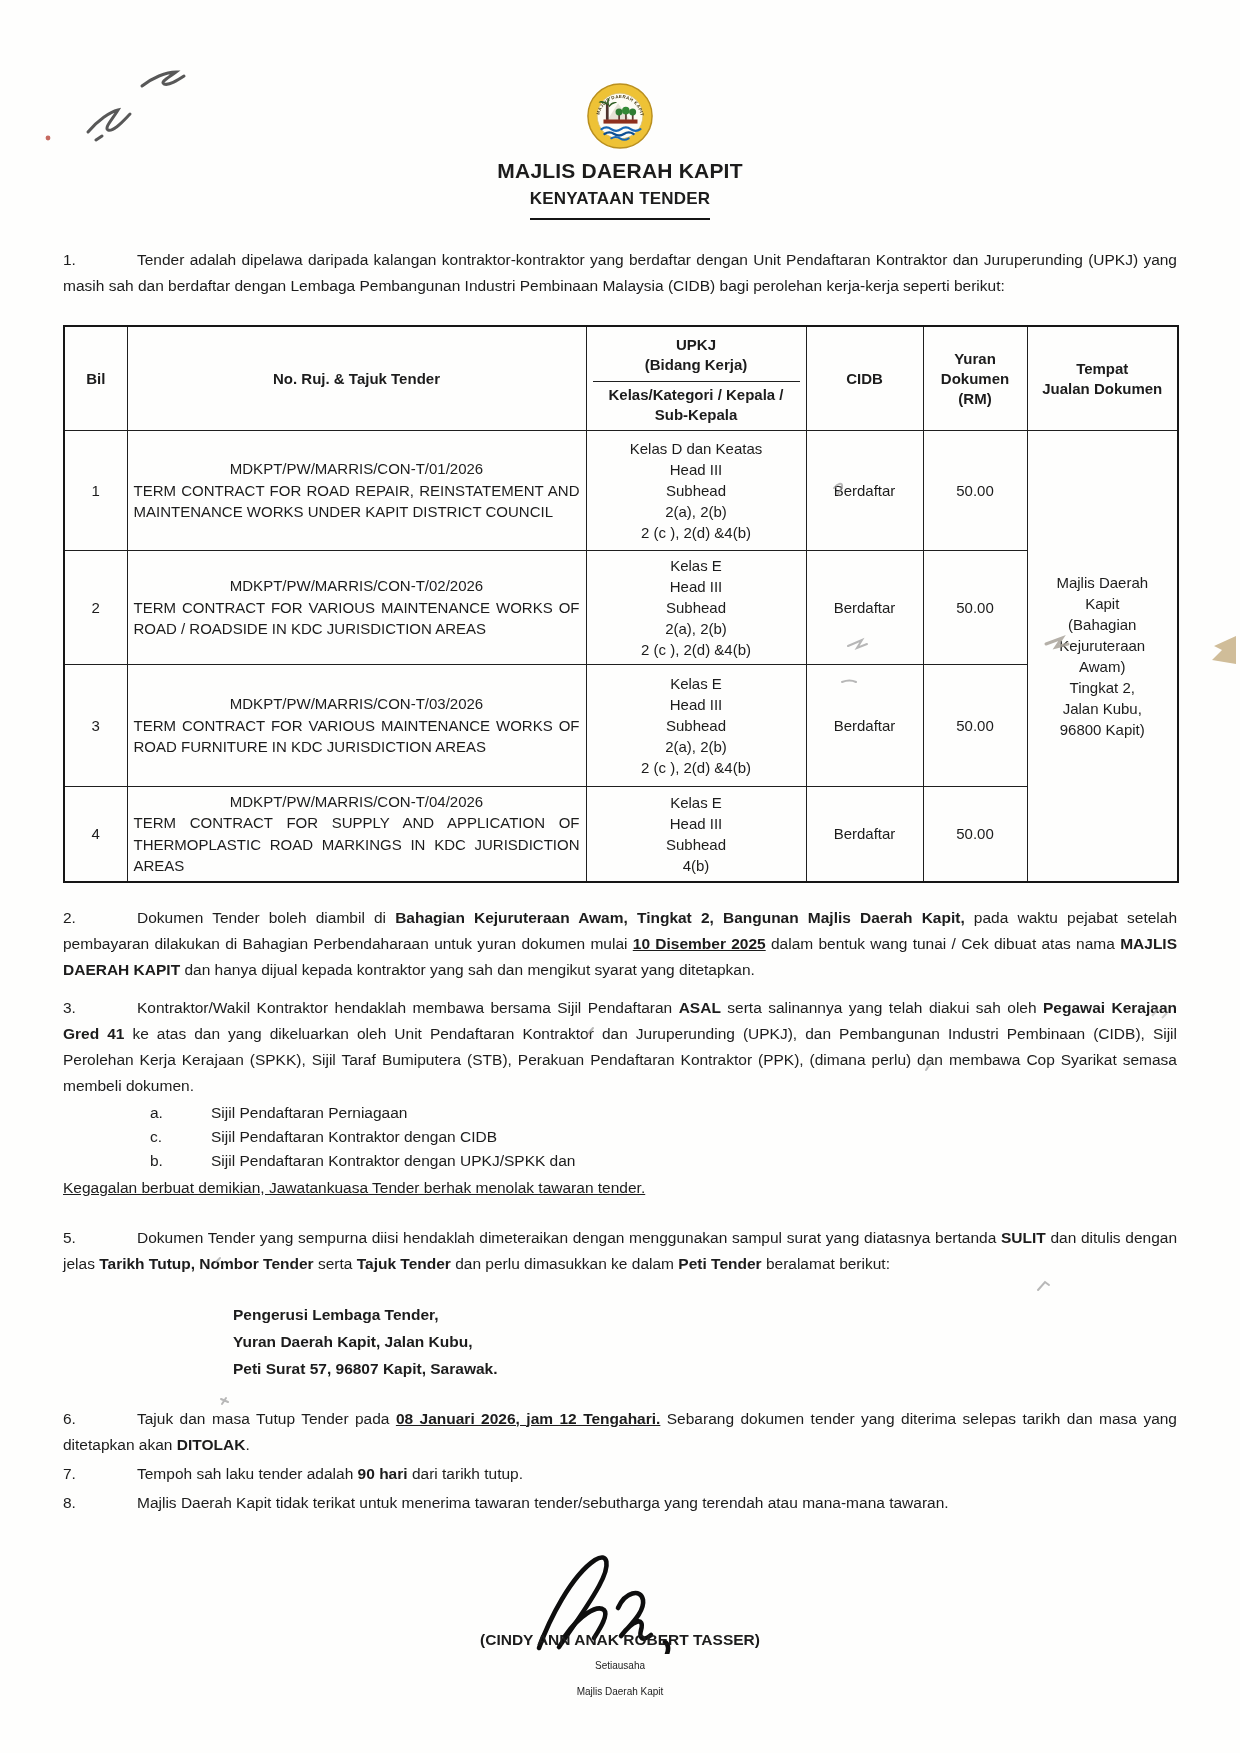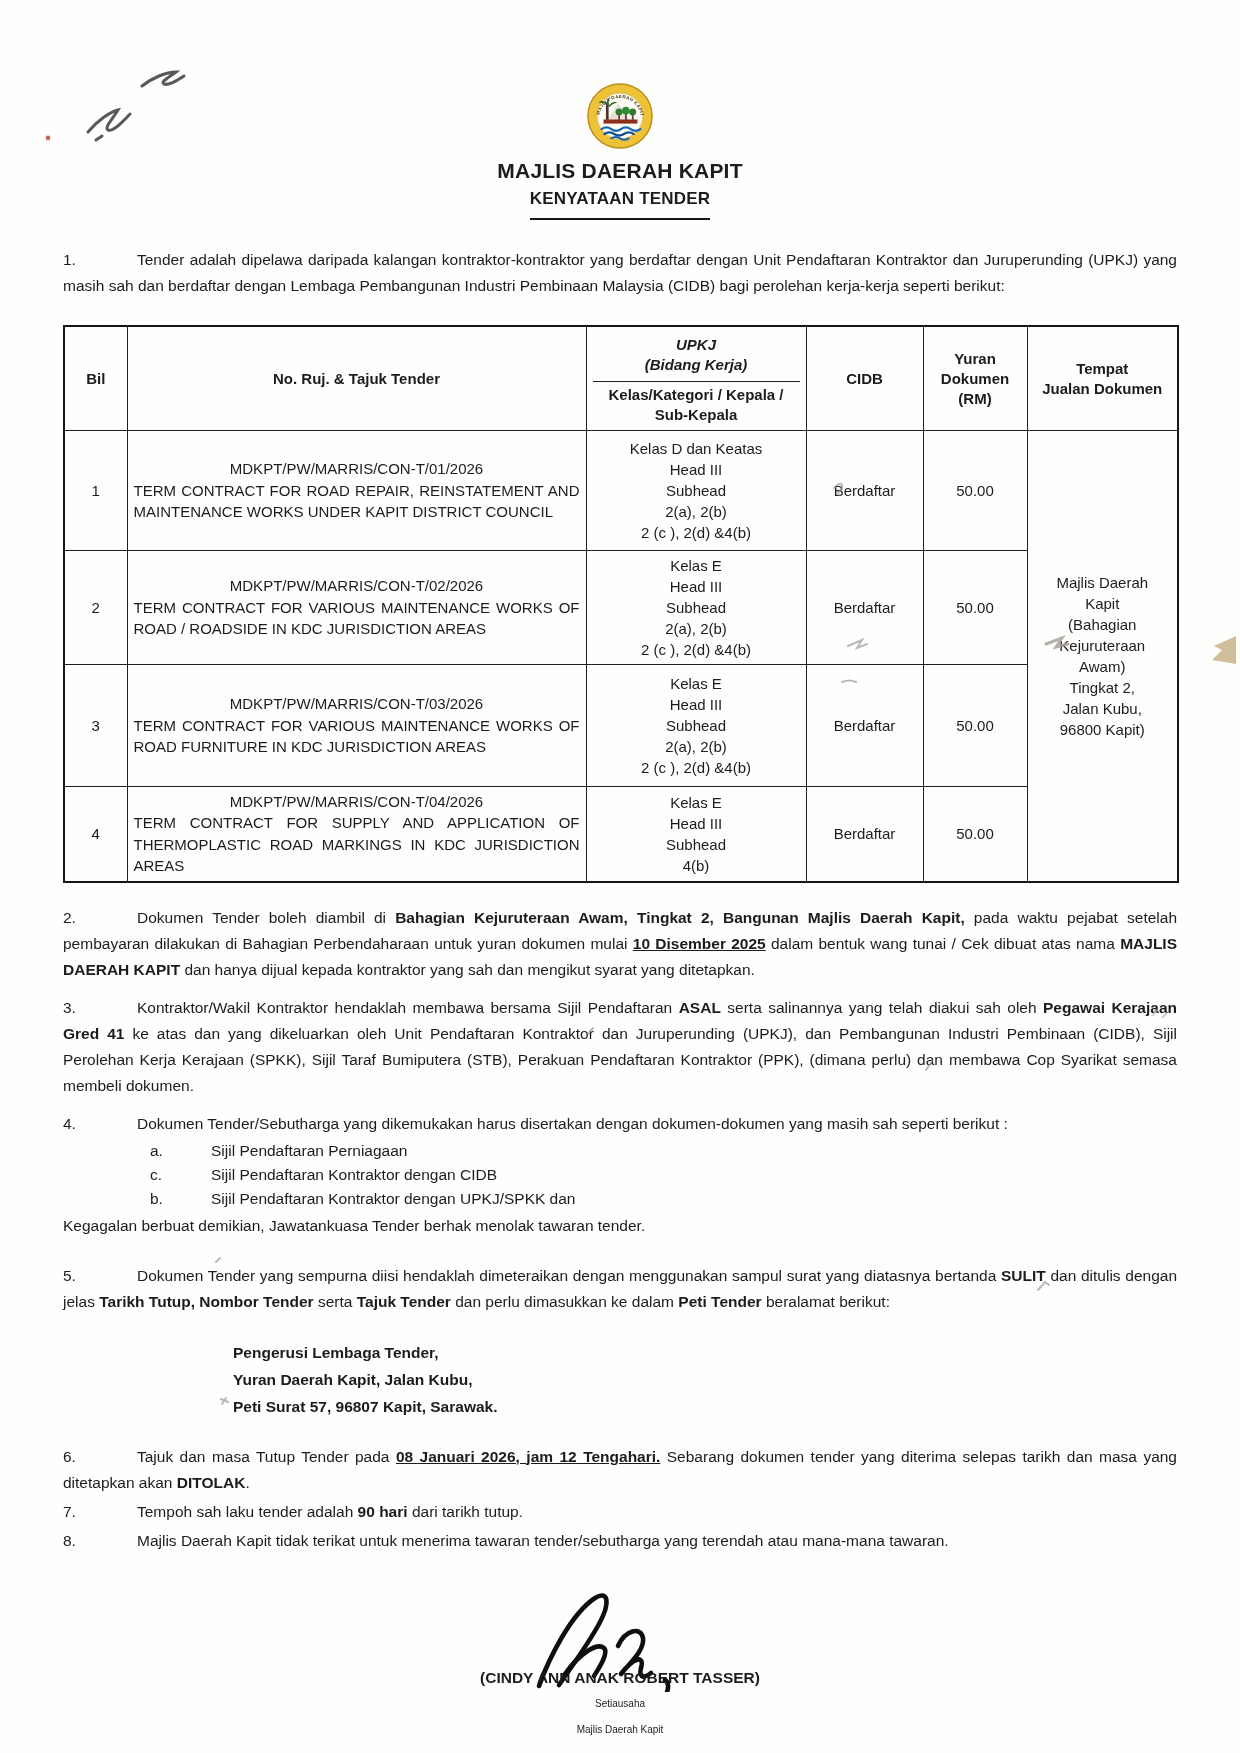--- a/index.html
+++ b/index.html
@@ -21,31 +21,31 @@
   .p4{margin-top:12px;}
   .p5{margin-top:24px;}
   .p6{margin-top:24px;}
   .p7{margin-top:3px;}
   .p8{margin-top:3px;}
   .b{font-weight:bold;}
   .u{text-decoration:underline;}
   .doclist{margin:2px 0 0 87px;}
   .doclist-item{font-size:15.5px;line-height:24px;}
   .doclist-label{display:inline-block;width:61px;}
-  .closing-line{margin-top:2px;font-size:15.5px;line-height:26px;}
+  .closing-line{margin-top:2px;font-size:15.5px;line-height:26px;text-decoration:underline;}
   .address{margin:24px 0 0 170px;font-weight:bold;font-size:15.5px;line-height:27px;}
   
   table.tender{border-collapse:collapse;width:1114px;margin-top:26px;table-layout:fixed;}
   table.tender th,table.tender td{border:1.6px solid #1f1f1f;padding:2px 6px;vertical-align:middle;}
   table.tender{border:2.3px solid #161616;}
   th{font-size:15px;font-weight:bold;text-align:center;line-height:20px;}
   td{font-size:15px;line-height:21px;}
   .pre{white-space:pre-line;}
   .th-upkj{padding:0;}
-  .upkj-top{border-bottom:1.6px solid #1f1f1f;padding:4px 2px;min-height:44px;display:flex;align-items:center;justify-content:center;font-style:italic;}
+  .upkj-top{border-bottom:1.6px solid #1f1f1f;padding:4px 2px;min-height:44px;display:flex;align-items:center;justify-content:center;}
   .upkj-bot{padding:3px 2px;min-height:40px;display:flex;align-items:center;justify-content:center;}
   td.c{text-align:center;}
   td.ruj{vertical-align:middle;padding:4px 11px;}
   .cell-ref{text-align:center;line-height:21.5px;}
   .cell-title{text-align:justify;line-height:21.5px;}
   tr.r1{height:120px;} tr.r2{height:114px;} tr.r3{height:122px;} tr.r4{height:95px;}
   tr.hrow{height:93px;}
   
   .sig-block{margin-top:34px;text-align:center;}
   .sig-svg{display:block;margin:0 auto -27px auto;}
@@ -213,21 +213,20 @@
           <td class="c">Berdaftar</td>
           <td class="c">50.00</td>
         </tr>
       </tbody>
     </table>
 
     <p class="para p2"><span class="pnum">2.</span><span><span>Dokumen Tender boleh diambil di </span><span class="b">Bahagian Kejuruteraan Awam, Tingkat 2, Bangunan Majlis Daerah Kapit,</span><span> pada waktu pejabat setelah pembayaran dilakukan di Bahagian Perbendaharaan untuk yuran dokumen mulai </span><span class="b u">10 Disember 2025</span><span> dalam bentuk wang tunai / Cek dibuat atas nama </span><span class="b">MAJLIS DAERAH KAPIT</span><span> dan hanya dijual kepada kontraktor yang sah dan mengikut syarat yang ditetapkan.</span></span></p>
 
     <p class="para p3"><span class="pnum">3.</span><span><span>Kontraktor/Wakil Kontraktor hendaklah membawa bersama Sijil Pendaftaran </span><span class="b">ASAL</span><span> serta salinannya yang telah diakui sah oleh </span><span class="b">Pegawai Kerajaan Gred 41</span><span> ke atas dan yang dikeluarkan oleh Unit Pendaftaran Kontraktor dan Juruperunding (UPKJ), dan Pembangunan Industri Pembinaan (CIDB), Sijil Perolehan Kerja Kerajaan (SPKK), Sijil Taraf Bumiputera (STB), Perakuan Pendaftaran Kontraktor (PPK), (dimana perlu) dan membawa Cop Syarikat semasa membeli dokumen.</span></span></p>
 
-    <p class="para p4"><span class="pnum">4.</span><span><span>Dokumen Tender/Sebutharga  yang dikemukakan harus disertakan dengan dokumen-dokumen yang masih sah seperti berikut :</span></span></p>
     <div class="doclist">
       <div class="doclist-item"><span class="doclist-label">a.</span><span>Sijil Pendaftaran Perniagaan</span></div>
       <div class="doclist-item"><span class="doclist-label">c.</span><span>Sijil Pendaftaran Kontraktor dengan CIDB</span></div>
       <div class="doclist-item"><span class="doclist-label">b.</span><span>Sijil Pendaftaran Kontraktor dengan UPKJ/SPKK dan</span></div>
     </div>
     <div class="closing-line">Kegagalan berbuat demikian, Jawatankuasa Tender berhak menolak tawaran tender.</div>
 
     <p class="para p5"><span class="pnum">5.</span><span><span>Dokumen Tender yang sempurna diisi hendaklah dimeteraikan dengan menggunakan sampul surat yang diatasnya bertanda </span><span class="b">SULIT</span><span> dan ditulis dengan jelas </span><span class="b">Tarikh Tutup, Nombor Tender</span><span> serta </span><span class="b">Tajuk Tender</span><span> dan perlu dimasukkan ke dalam </span><span class="b">Peti Tender</span><span> beralamat berikut:</span></span></p>
 
     <div class="address">

